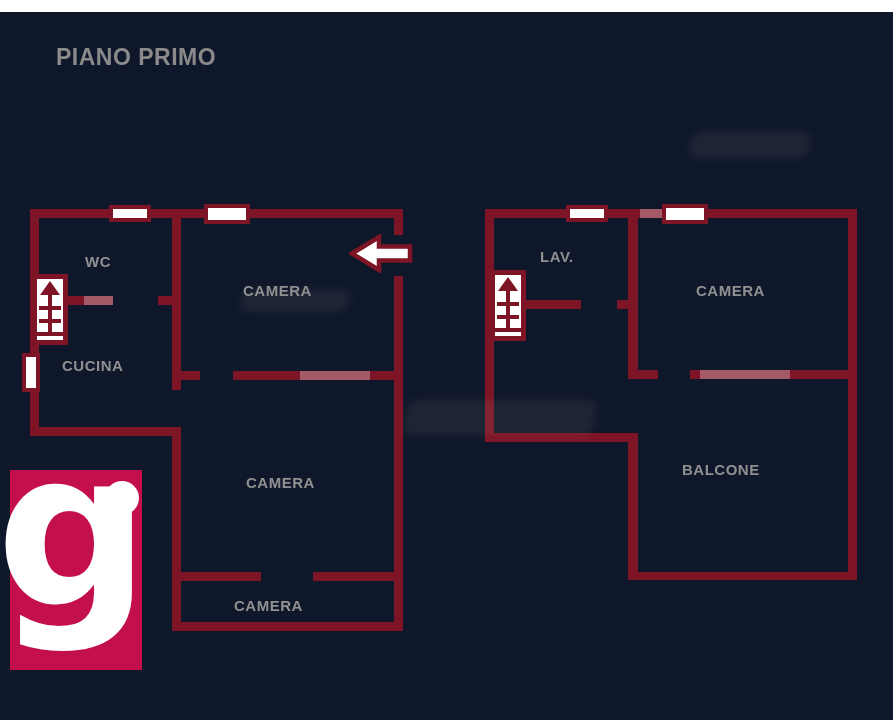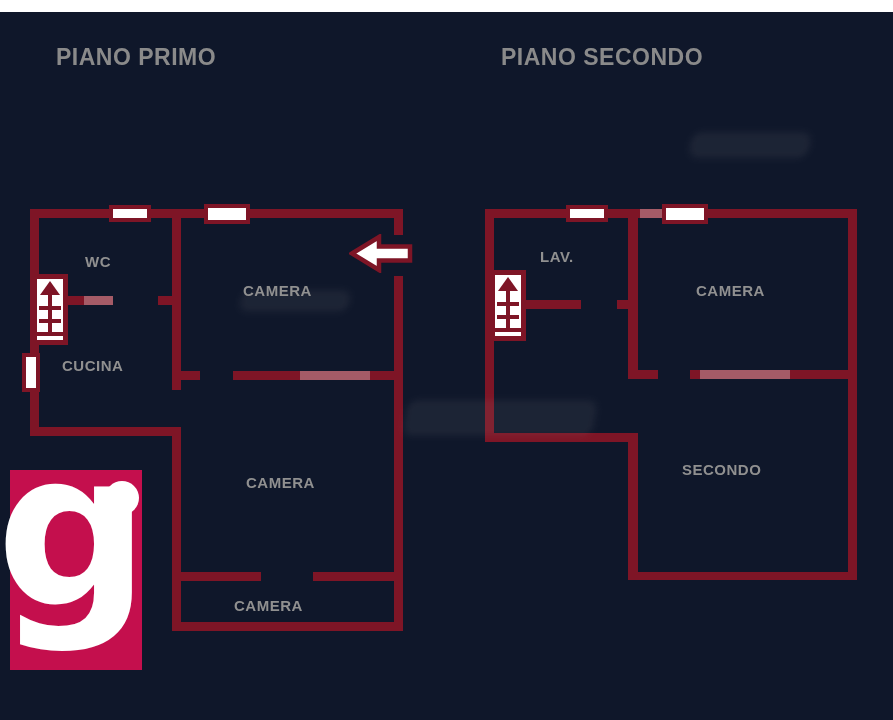--- a/index.html
+++ b/index.html
@@ -35,21 +35,20 @@
     position:absolute;background:rgba(150,150,150,0.10);
     border-radius:10px;transform:skewX(-10deg);filter:blur(3px);
   }
 </style>
 </head>
 <body>
 
 <div id="canvas">
 
   <div class="title" style="left:56px;top:32px;">PIANO PRIMO</div>
-  <div class="title" style="left:501px;top:32px;">PIANO SECONDO</div>
 
   <div>
 
     <div class="wall" style="left:30px;top:197px;width:373px;height:9px;"></div>
     <div class="wall" style="left:30px;top:197px;width:9px;height:227px;"></div>
     <div class="wall" style="left:30px;top:415px;width:151px;height:9px;"></div>
     <div class="wall" style="left:172px;top:197px;width:9px;height:181px;"></div>
     <div class="wall" style="left:181px;top:359px;width:19px;height:9px;"></div>
     <div class="wall" style="left:233px;top:359px;width:170px;height:9px;"></div>
     <div class="wall" style="left:394px;top:197px;width:9px;height:26px;"></div>
@@ -118,21 +117,21 @@
         <line x1="18" y1="16" x2="18" y2="62" stroke="#7E1526" stroke-width="4"></line>
         <polygon points="18,7 8,21 28,21" fill="#7E1526"></polygon>
         <line x1="7" y1="34" x2="29" y2="34" stroke="#7E1526" stroke-width="4"></line>
         <line x1="7" y1="47" x2="29" y2="47" stroke="#7E1526" stroke-width="4"></line>
         <line x1="5" y1="60" x2="31" y2="60" stroke="#7E1526" stroke-width="4"></line>
       </svg>
     </div>
 
     <div class="room-label" style="left:540px;top:236px;">LAV.</div>
     <div class="room-label" style="left:696px;top:270px;">CAMERA</div>
-    <div class="room-label" style="left:682px;top:449px;">SECONDO</div>
+    <div class="room-label" style="left:682px;top:449px;">BALCONE</div>
   </div>
 
   <div class="watermark" style="left:405px;top:388px;width:190px;height:36px;"></div>
   <div class="watermark" style="left:240px;top:278px;width:110px;height:22px;"></div>
   <div class="watermark" style="left:690px;top:120px;width:120px;height:26px;"></div>
 
   <div class="logo">
     <svg width="132" height="200" viewBox="0 0 132 200" style="overflow:visible;">
       <circle cx="112" cy="28" r="17" fill="#ffffff"></circle>
       <text x="-14" y="134" font-family="'DejaVu Sans', sans-serif" font-weight="bold" font-size="215" fill="#ffffff">g</text>

